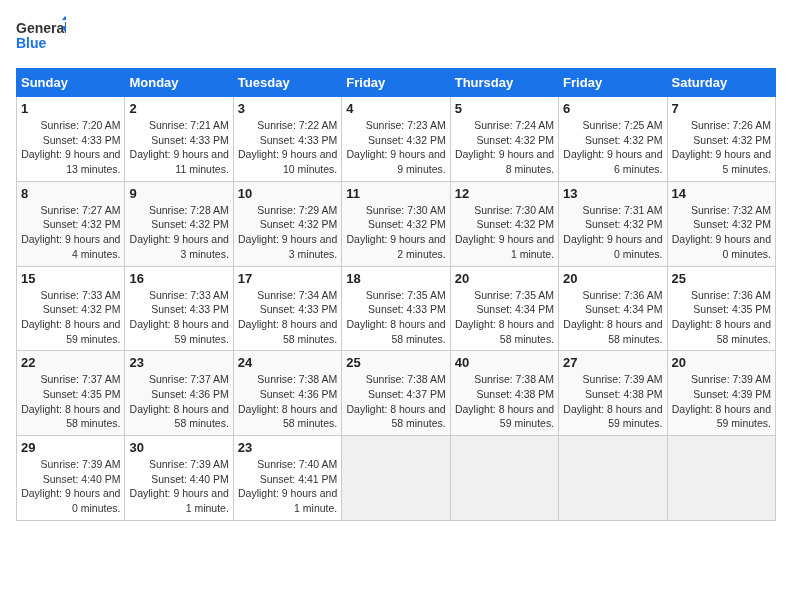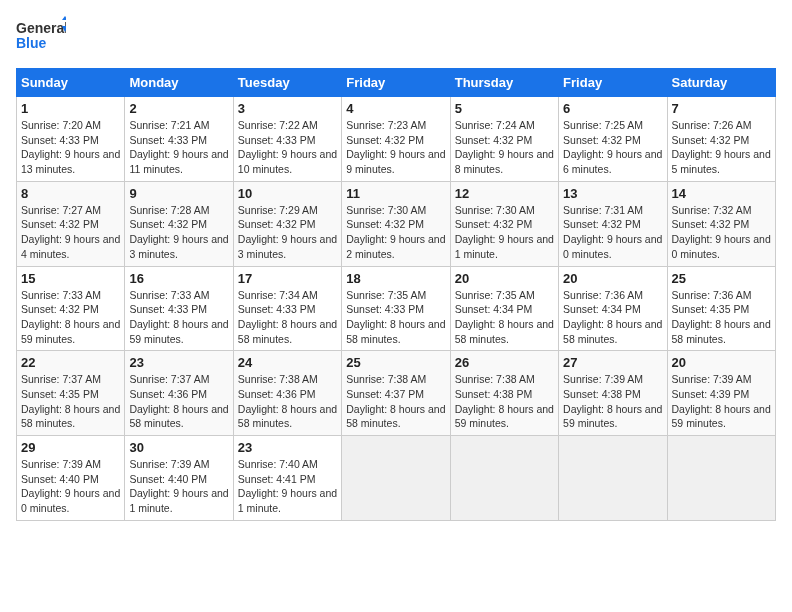--- a/index.html
+++ b/index.html
@@ -63,20 +63,21 @@
       font-size: 13px;
       font-weight: bold;
       color: #222;
       display: block;
       margin-bottom: 2px;
     }
     .day-info {
       color: #333;
       font-size: 10.5px;
       line-height: 1.4;
+      text-align: right;
     }
     td.empty {
       background: #f0f0f0;
     }
   </style>
 </head>
 <body>
 
 <div class="header-area">
   <div class="logo">
@@ -207,21 +208,21 @@
         </td>
         <td>
           <span class="day-num">24</span>
           <div class="day-info">Sunrise: 7:38 AM<br>Sunset: 4:36 PM<br>Daylight: 8 hours and 58 minutes.</div>
         </td>
         <td>
           <span class="day-num">25</span>
           <div class="day-info">Sunrise: 7:38 AM<br>Sunset: 4:37 PM<br>Daylight: 8 hours and 58 minutes.</div>
         </td>
         <td>
-          <span class="day-num">26</span>
+          <span class="day-num">40</span>
           <div class="day-info">Sunrise: 7:38 AM<br>Sunset: 4:38 PM<br>Daylight: 8 hours and 59 minutes.</div>
         </td>
         <td>
           <span class="day-num">27</span>
           <div class="day-info">Sunrise: 7:39 AM<br>Sunset: 4:38 PM<br>Daylight: 8 hours and 59 minutes.</div>
         </td>
         <td>
           <span class="day-num">20</span>
           <div class="day-info">Sunrise: 7:39 AM<br>Sunset: 4:39 PM<br>Daylight: 8 hours and 59 minutes.</div>
         </td>

